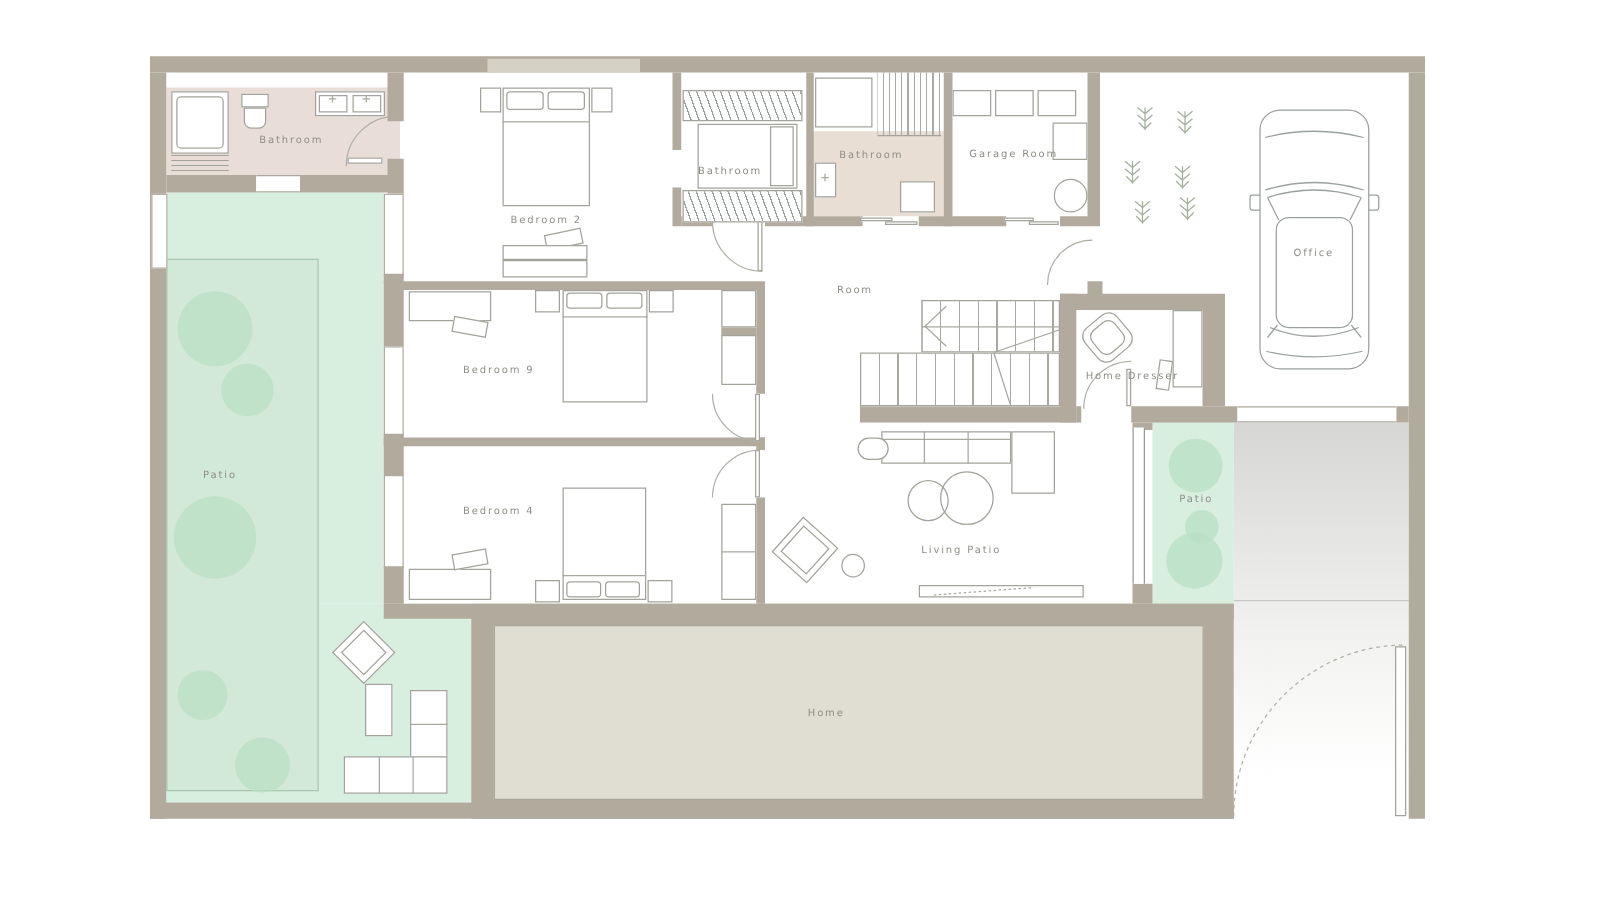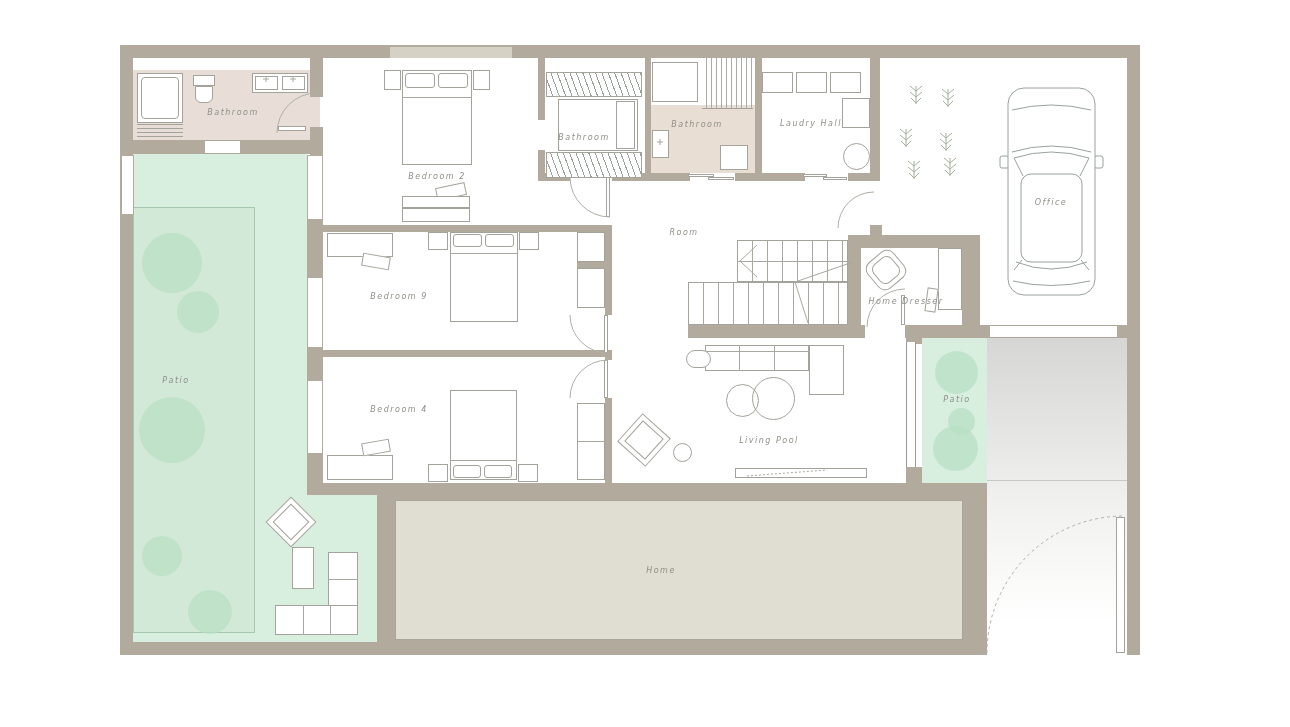--- a/index.html
+++ b/index.html
@@ -15,21 +15,21 @@
   .circle{border-radius:50%;}
   .green{position:absolute;background:var(--patio_green,#d8eedf);}
   .lawn{position:absolute;background:var(--lawn_green,#d2e9d8);border:1px solid #a6c7ae;box-sizing:border-box;}
   .tree{position:absolute;background:var(--tree_green,#b7dfc4);border-radius:50%;opacity:.72;}
   .floorpink{position:absolute;background:var(--bathroom_floor,#e8ded7);}
   .floorbeige{position:absolute;background:#e9ded4;}
   .pooldeck{position:absolute;background:var(--wall,#b2aa9c);}
   .poolin{position:absolute;background:var(--pool_surface,#e0ded2);border:1px solid #a9a699;box-sizing:border-box;}
   .driveway{position:absolute;background:linear-gradient(#d6d6d4, #f2f2f0 55%, #ffffff 90%);}
   .lbl{position:absolute;transform:translate(-50%,-50%);font-size:8px;letter-spacing:1.5px;
-       color:var(--label_text,#8f8f88);white-space:nowrap;font-style:italic;}
+       color:var(--label_text,#8f8f88);white-space:nowrap;}
   .treads{background-image:repeating-linear-gradient(90deg,transparent 0,transparent 14px,#a8a8a0 14px,#a8a8a0 15px);}
   .hatch{position:absolute;background:#fff;border:1px solid #a3a39b;box-sizing:border-box;
          background-image:repeating-linear-gradient(70deg,transparent 0,transparent 5px,#9aa09a 5px,#9aa09a 6px);}
   .steps{position:absolute;background-image:repeating-linear-gradient(#a3a39b 0,#a3a39b 1px,transparent 1px,transparent 4px);}
   .line{position:absolute;background:#a8a8a0;}
   .rot{transform-origin:center center;}
   svg.overlay{position:absolute;left:0;top:0;pointer-events:none;}
 </style>
 </head>
 <body>
@@ -265,24 +265,24 @@
       <g transform="translate(950,167)">
           <path d="M0,-9 L0,9 M0,-4 L-6,-9 M0,-4 L6,-9 M0,2 L-6,-3 M0,2 L6,-3 M0,8 L-5,3 M0,8 L5,3"></path>
         </g>
     </g>
   </svg>
 
   <div class="lbl" style="left:233px;top:112px;">Bathroom</div>
   <div class="lbl" style="left:437px;top:176px;">Bedroom 2</div>
   <div class="lbl" style="left:584px;top:137px;">Bathroom</div>
   <div class="lbl" style="left:697px;top:124px;">Bathroom</div>
-  <div class="lbl" style="left:811px;top:123px;">Laudry Hall</div>
+  <div class="lbl" style="left:811px;top:123px;">Garage Room</div>
   <div class="lbl" style="left:1051px;top:202px;">Office</div>
   <div class="lbl" style="left:684px;top:232px;">Room</div>
   <div class="lbl" style="left:906px;top:301px;">Home Dresser</div>
   <div class="lbl" style="left:399px;top:296px;">Bedroom 9</div>
   <div class="lbl" style="left:399px;top:409px;">Bedroom 4</div>
   <div class="lbl" style="left:176px;top:380px;">Patio</div>
-  <div class="lbl" style="left:769px;top:440px;">Living Pool</div>
+  <div class="lbl" style="left:769px;top:440px;">Living Patio</div>
   <div class="lbl" style="left:957px;top:399px;">Patio</div>
   <div class="lbl" style="left:661px;top:570px;">Home</div>
 
 </div>
 
 </body></html>

